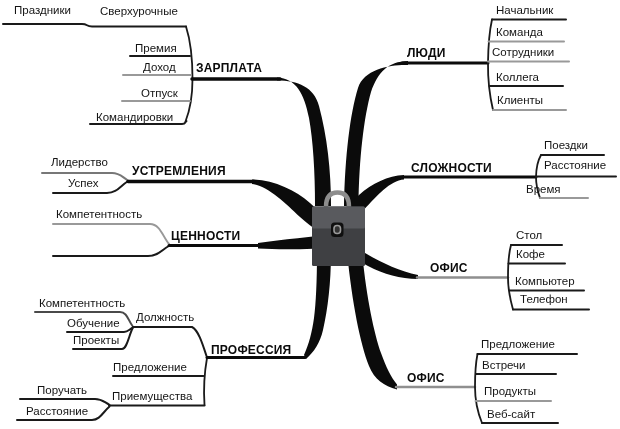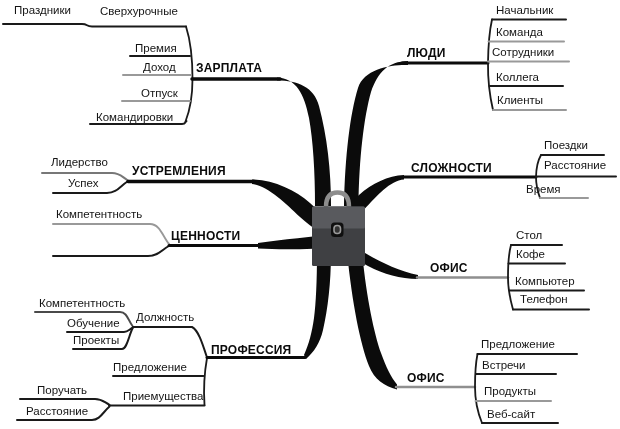--- a/index.html
+++ b/index.html
@@ -123,21 +123,21 @@
   <div class="lbl" style="left:56px;top:208px">Компетентность</div>
   <div class="main" style="left:171px;top:229px">ЦЕННОСТИ</div>
 
   <div class="lbl" style="left:39px;top:297px">Компетентность</div>
   <div class="lbl" style="left:136px;top:311px">Должность</div>
   <div class="lbl" style="left:67px;top:317px">Обучение</div>
   <div class="lbl" style="left:73px;top:334px">Проекты</div>
   <div class="main" style="left:211px;top:343px">ПРОФЕССИЯ</div>
   <div class="lbl" style="left:113px;top:361px">Предложение</div>
   <div class="lbl" style="left:37px;top:384px">Поручать</div>
-  <div class="lbl" style="left:123px;top:390px">Приемущества</div>
+  <div class="lbl" style="left:112px;top:390px">Приемущества</div>
   <div class="lbl" style="left:26px;top:405px">Расстояние</div>
 
   <div class="lbl" style="left:496px;top:4px">Начальник</div>
   <div class="lbl" style="left:496px;top:26px">Команда</div>
   <div class="main" style="left:407px;top:46px">ЛЮДИ</div>
   <div class="lbl" style="left:492px;top:46px">Сотрудники</div>
   <div class="lbl" style="left:496px;top:71px">Коллега</div>
   <div class="lbl" style="left:497px;top:94px">Клиенты</div>
 
   <div class="lbl" style="left:544px;top:139px">Поездки</div>

